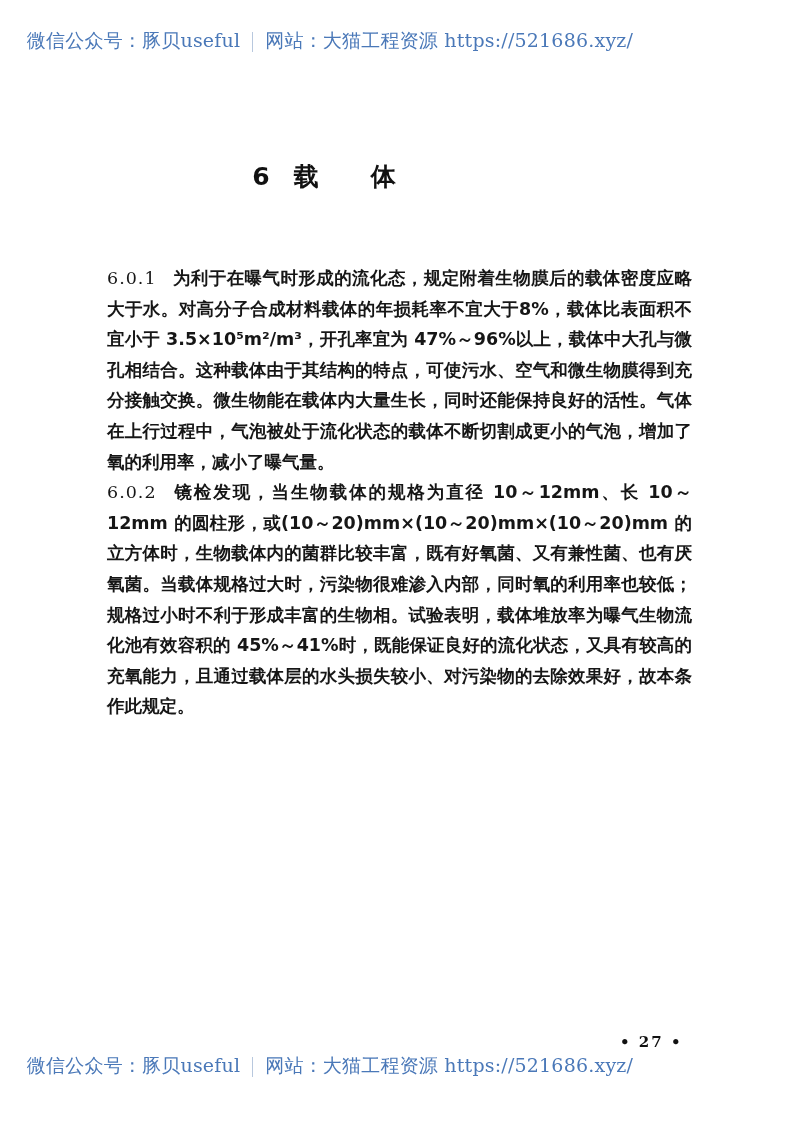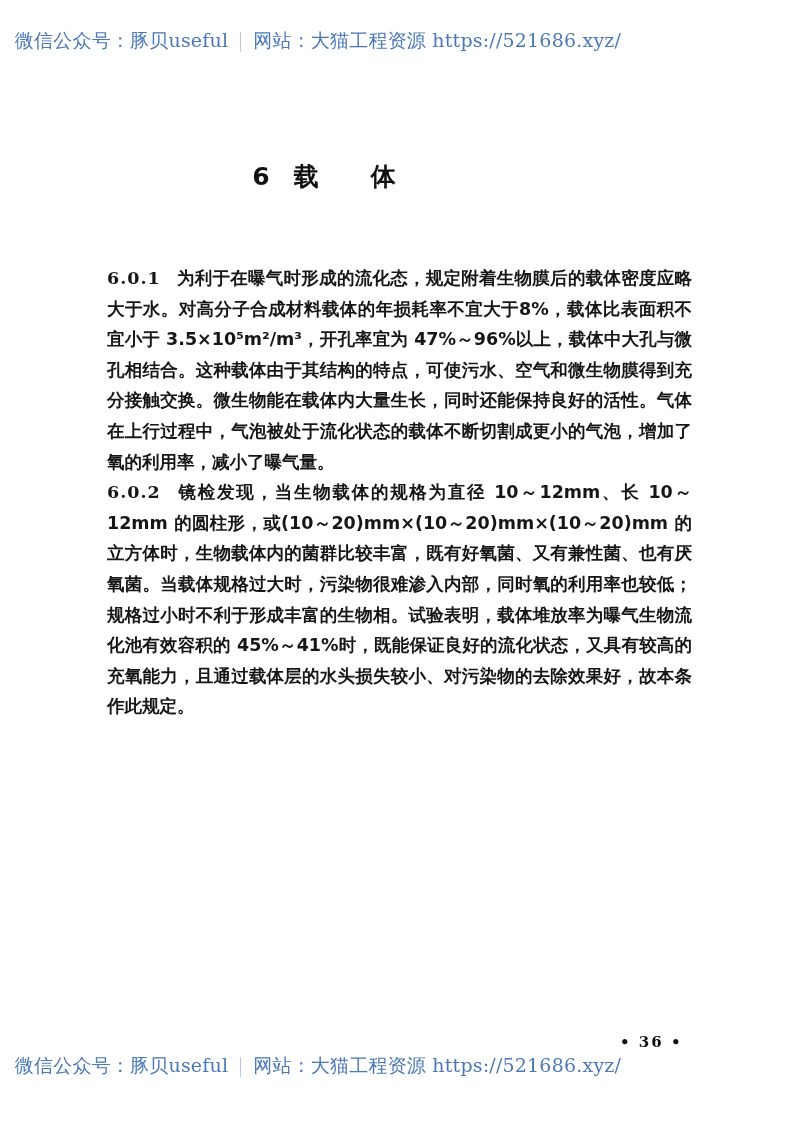--- a/index.html
+++ b/index.html
@@ -10,21 +10,21 @@
     body {
       width: 800px;
       height: 1126px;
       position: relative;
       overflow: hidden;
       font-family: "DejaVu Serif", "Liberation Serif", serif;
       color: #111111;
     }
     .watermark {
       position: absolute;
-      left: 0;
+      left: 12px;
       width: 636px;
       text-align: center;
       font-family: "DejaVu Serif", "Liberation Serif", serif;
       font-size: 19px;
       color: #4a78b8;
       letter-spacing: 0.2px;
       white-space: nowrap;
     }
     .watermark.top { top: 28px; }
     .watermark.bottom { top: 1053px; }
@@ -57,21 +57,21 @@
       font-family: "DejaVu Sans", "Liberation Sans", sans-serif;
       font-size: 17.5px;
       line-height: 30.6px;
       text-align: justify;
       font-weight: bold;
       color: #161616;
     }
     .clause { margin: 0; }
     .clause-num {
       font-family: "DejaVu Serif", "Liberation Serif", serif;
-      font-weight: bold;
+      font-weight: normal;
       margin-right: 16px;
       letter-spacing: 1px;
     }
     .page-number {
       position: absolute;
       top: 1033px;
       left: 620px;
       font-family: "DejaVu Serif", "Liberation Serif", serif;
       font-size: 15px;
       font-weight: bold;
@@ -92,17 +92,17 @@
 
 <div class="content">
   <p class="clause">
     <span class="clause-num">6.0.1</span><span>为利于在曝气时形成的流化态，规定附着生物膜后的载体密度应略大于水。对高分子合成材料载体的年损耗率不宜大于8%，载体比表面积不宜小于 3.5×10⁵m²/m³，开孔率宜为 47%～96%以上，载体中大孔与微孔相结合。这种载体由于其结构的特点，可使污水、空气和微生物膜得到充分接触交换。微生物能在载体内大量生长，同时还能保持良好的活性。气体在上行过程中，气泡被处于流化状态的载体不断切割成更小的气泡，增加了氧的利用率，减小了曝气量。</span>
   </p>
   <p class="clause">
     <span class="clause-num">6.0.2</span><span>镜检发现，当生物载体的规格为直径 10～12mm、长 10～12mm 的圆柱形，或(10～20)mm×(10～20)mm×(10～20)mm 的立方体时，生物载体内的菌群比较丰富，既有好氧菌、又有兼性菌、也有厌氧菌。当载体规格过大时，污染物很难渗入内部，同时氧的利用率也较低；规格过小时不利于形成丰富的生物相。试验表明，载体堆放率为曝气生物流化池有效容积的 45%～41%时，既能保证良好的流化状态，又具有较高的充氧能力，且通过载体层的水头损失较小、对污染物的去除效果好，故本条作此规定。</span>
   </p>
 </div>
 
-<div class="page-number">• 36 •</div>
+<div class="page-number">• 27 •</div>
 
 <div class="watermark bottom">
   <span>微信公众号：豚贝useful</span><span class="sep"></span><span>网站：大猫工程资源 https://521686.xyz/</span>
 </div>
 
 </body></html>

